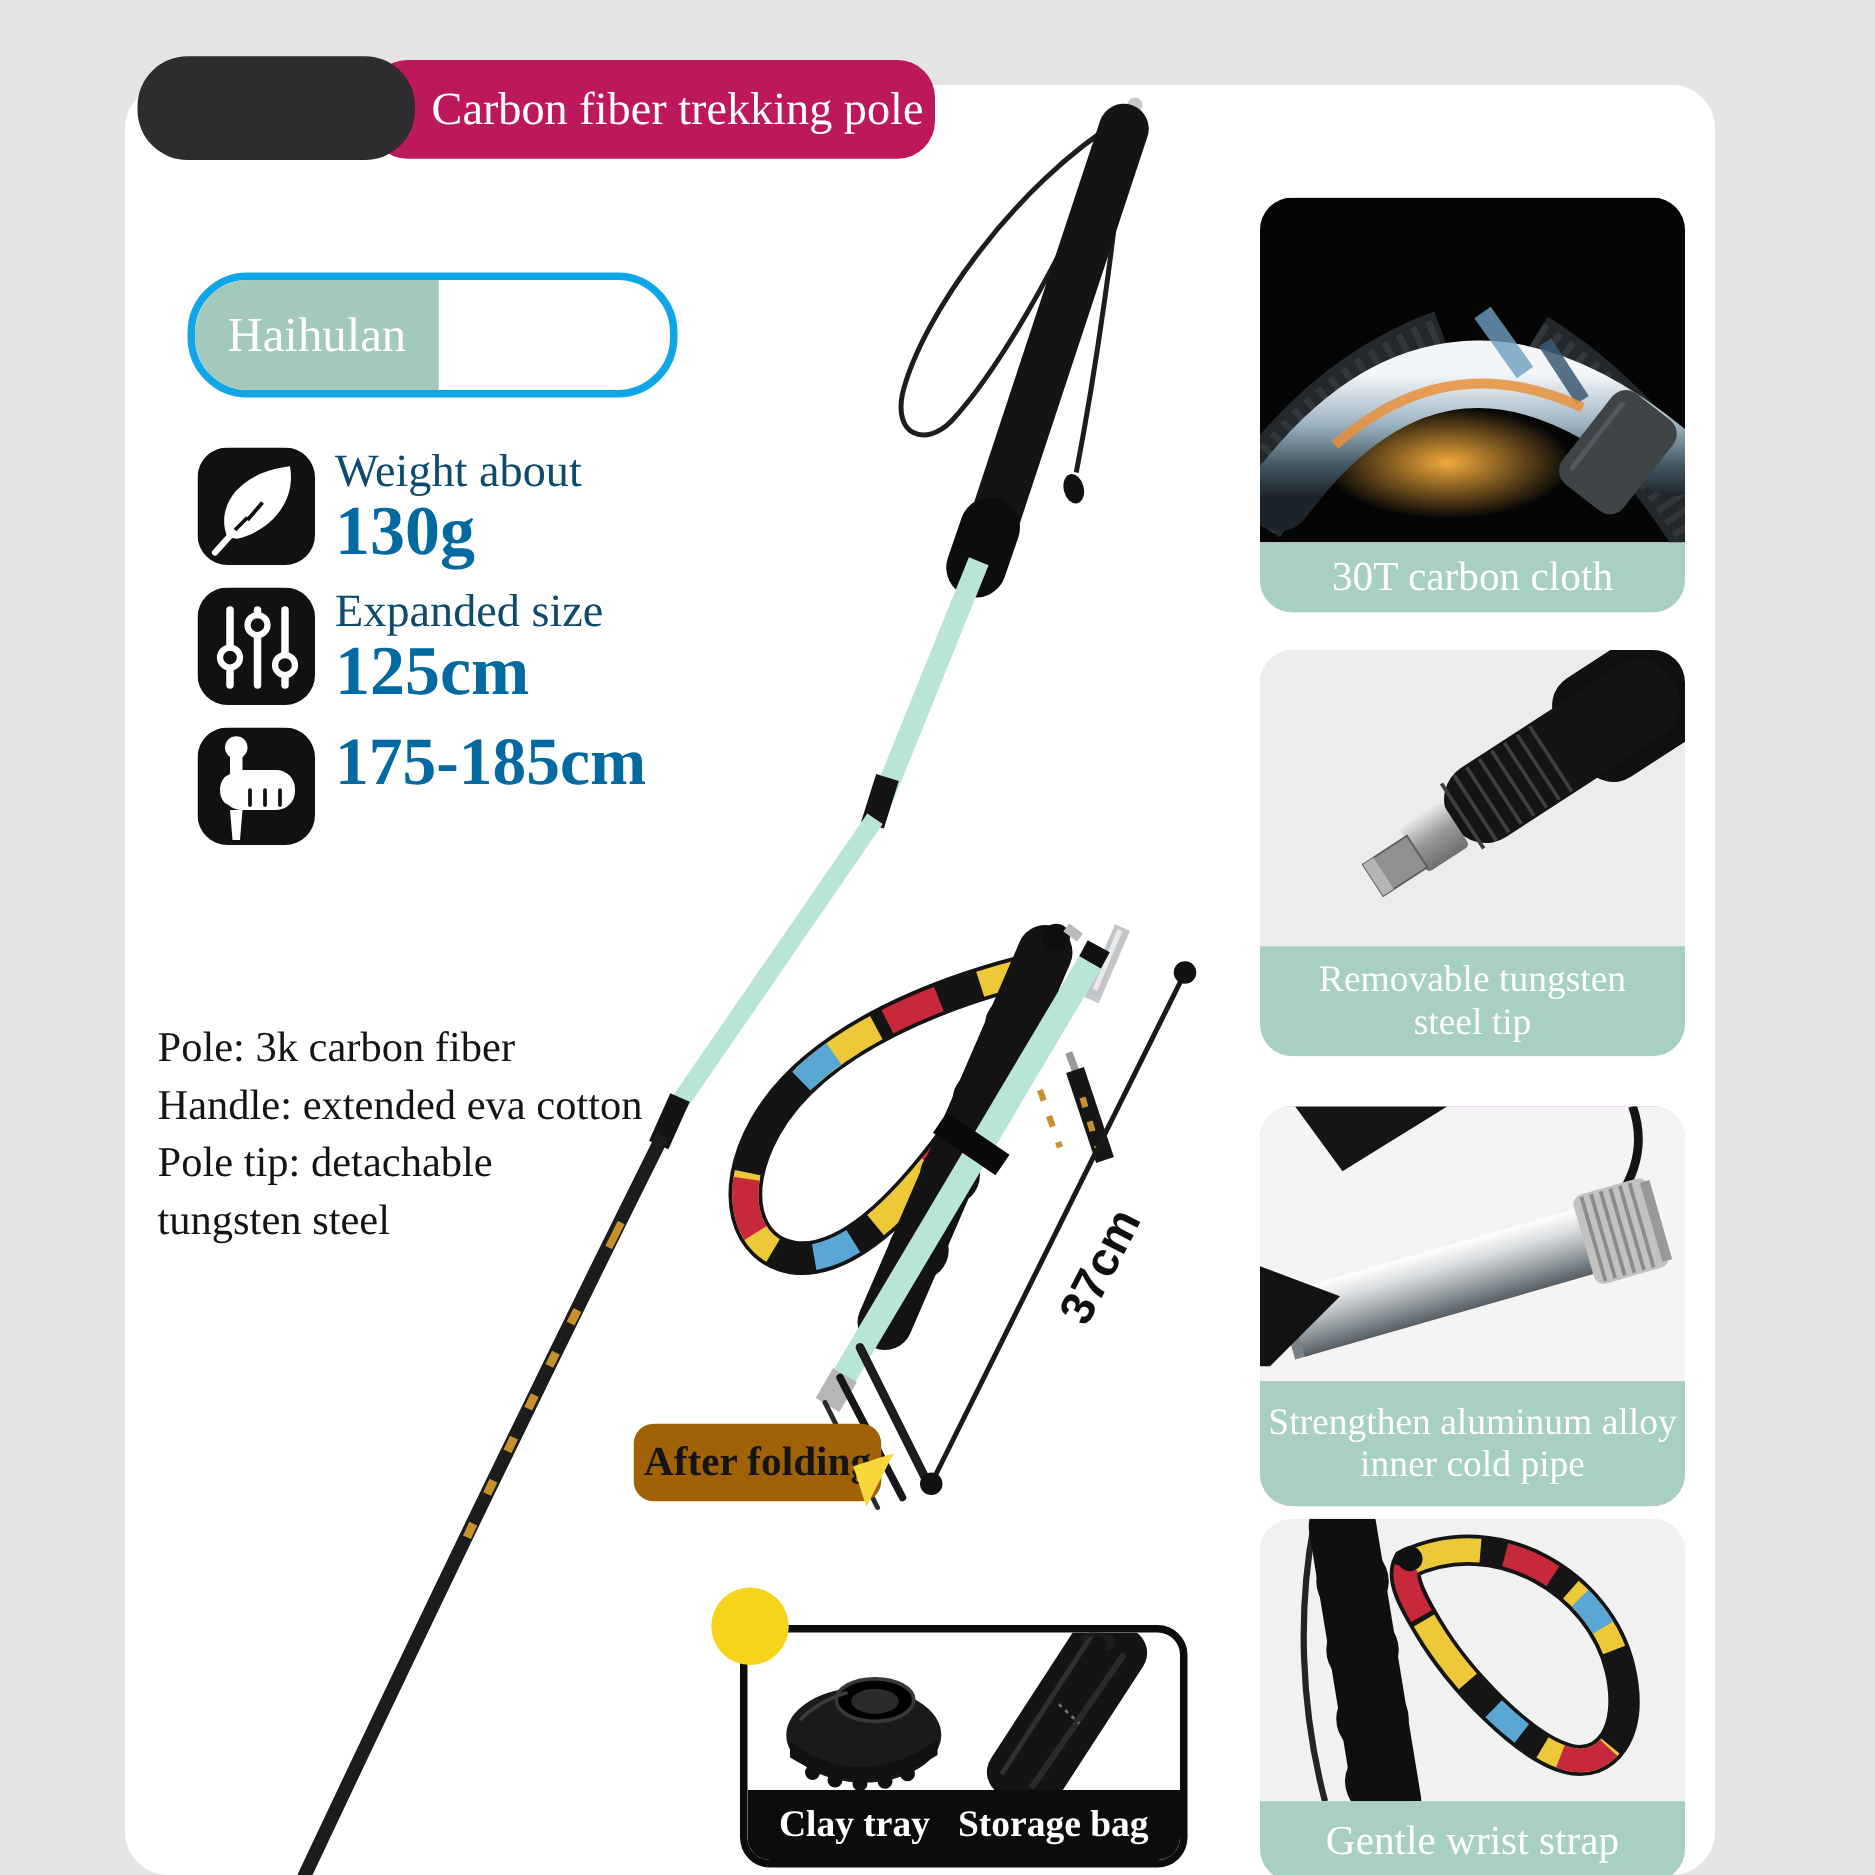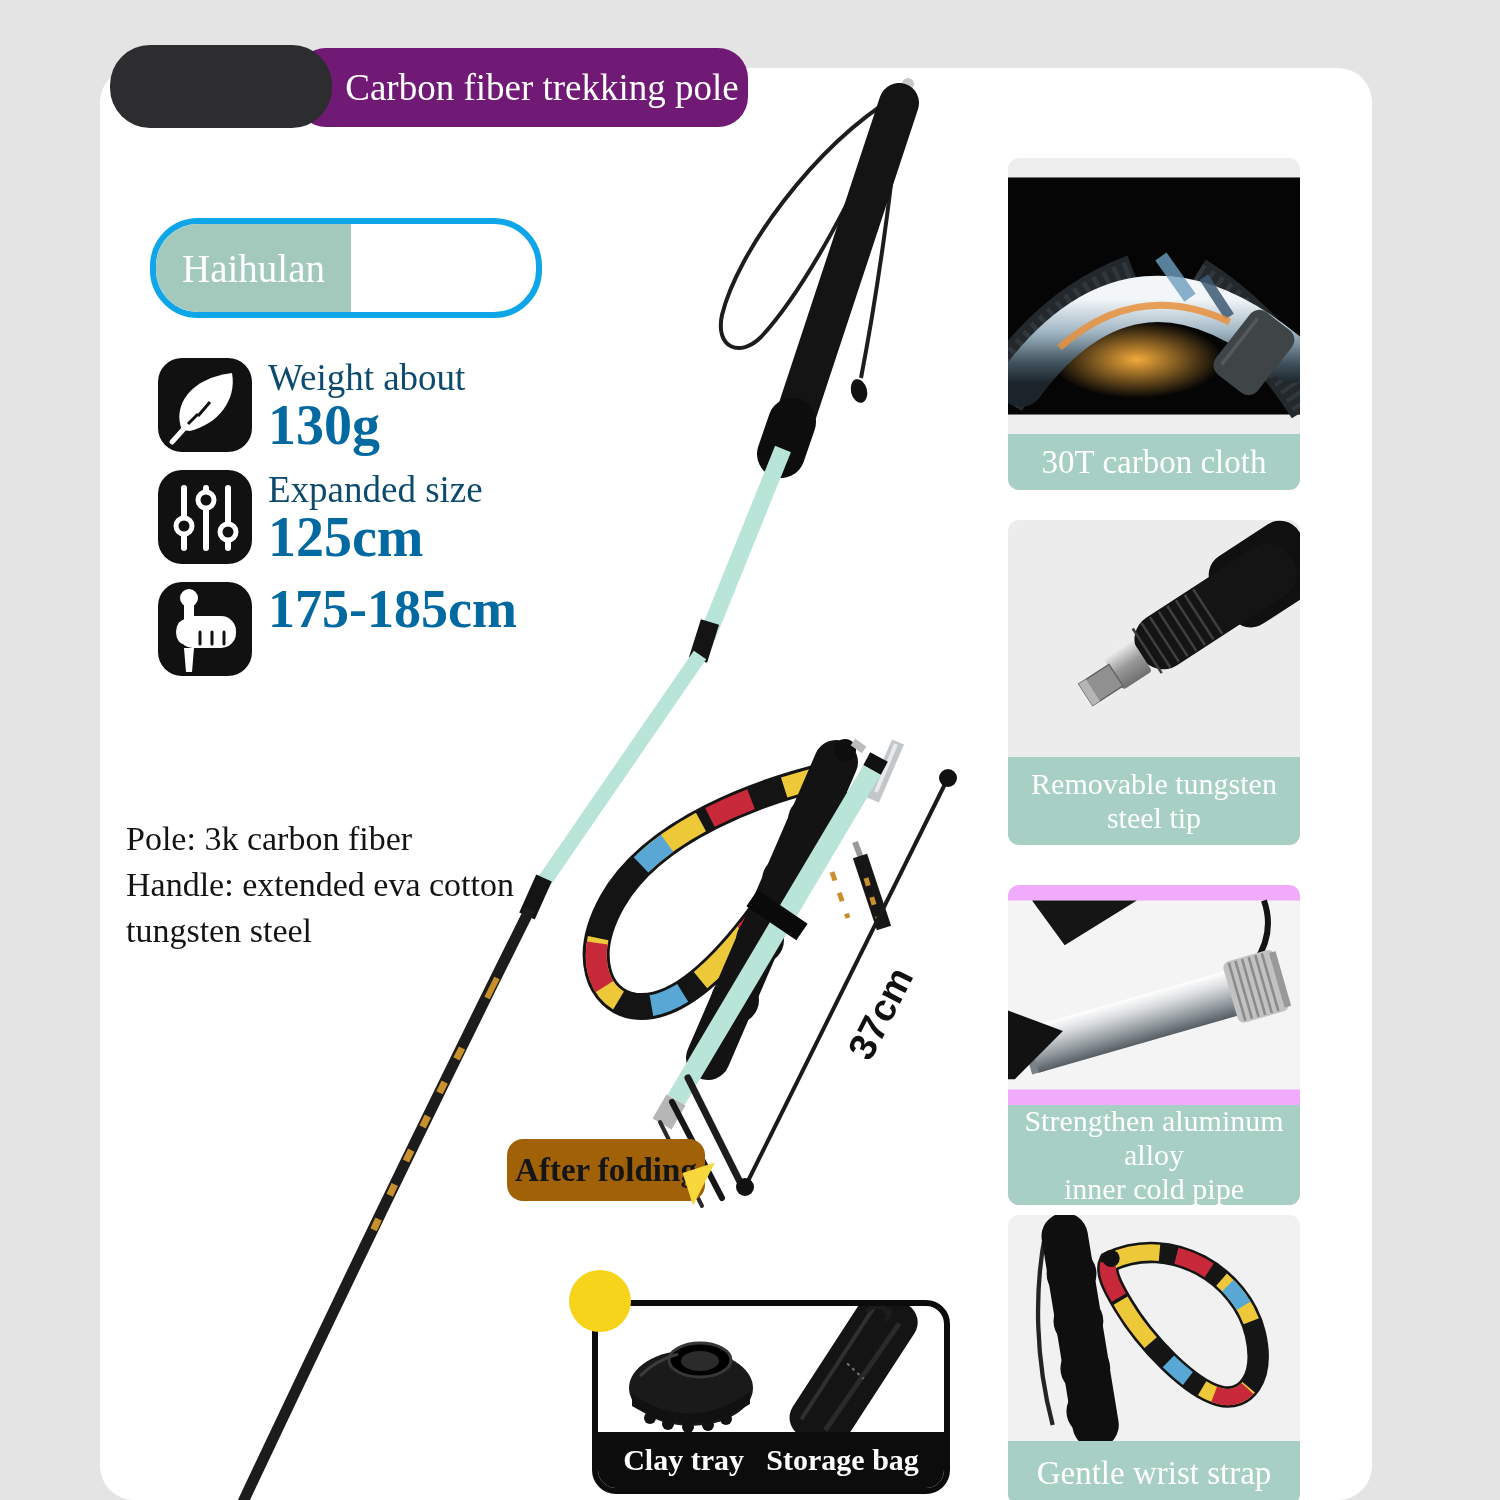--- a/index.html
+++ b/index.html
@@ -1,37 +1,37 @@
 <!DOCTYPE html>
 <html><head>
 <meta charset="utf-8">
 <style>
   html,body{margin:0;padding:0;}
   body{font-family:"Liberation Serif","DejaVu Serif",serif;}
   #canvas{position:relative;width:1500px;height:1500px;background:#e4e4e4;overflow:hidden;}
   .white-card{position:absolute;left:100px;top:68px;width:1272px;height:1432px;background:#ffffff;border-radius:34px;}
   
-  .banner-teal{position:absolute;left:296px;top:48px;width:452px;height:79px;background:#701a75;border-radius:30px;z-index:2;display:flex;align-items:center;justify-content:center;padding-left:40px;box-sizing:border-box;}
+  .banner-teal{position:absolute;left:296px;top:48px;width:452px;height:79px;background:#be185d;border-radius:30px;z-index:2;display:flex;align-items:center;justify-content:center;padding-left:40px;box-sizing:border-box;}
   .banner-teal .title{color:#fff;font-size:37px;white-space:nowrap;}
   .banner-dark{position:absolute;left:110px;top:45px;width:222px;height:83px;background:#2d2d2f;border-radius:40px;z-index:3;}
   .brand-pill{position:absolute;left:150px;top:218px;width:380px;height:88px;border:6px solid #0ea5e9;border-radius:48px;background:#fff;overflow:hidden;z-index:2;display:flex;}
   .brand-pill .pill-left{width:195px;height:100%;background:#a2c9bc;display:flex;align-items:center;justify-content:center;}
   .brand-pill .pill-left span{color:#fff;font-size:39px;}
   
   .spec-row{position:absolute;left:158px;display:flex;gap:16px;z-index:2;}
   .spec-icon{width:94px;height:94px;flex:0 0 auto;}
   .spec-texts{display:flex;flex-direction:column;}
   .spec-label{font-size:37px;line-height:1.02;color:#0c4a6e;margin-top:1px;white-space:nowrap;}
   .spec-value{font-size:56px;font-weight:bold;color:#0369a1;line-height:1.0;margin-top:0;white-space:nowrap;}
   #spec-2 .spec-value{font-size:54px;}
   
   .details{position:absolute;left:126px;top:816px;z-index:2;}
   .details div{font-size:34px;color:#141414;line-height:46px;}
   
-  .feature-card{position:absolute;left:1008px;width:292px;border-radius:11px;overflow:hidden;z-index:2;background:#eee;}
+  .feature-card{position:absolute;left:1008px;width:340px;border-radius:26px;overflow:hidden;z-index:2;background:#eee;}
   .feature-photo{width:100%;}
   .feature-caption{position:absolute;left:0;right:0;bottom:0;background:#a7cfc3;display:flex;flex-direction:column;align-items:center;justify-content:center;}
   .feature-caption span{color:#fff;text-align:center;}
   #card-1{top:158px;height:332px;} #card-1 .feature-caption{height:56px;} #card-1 .feature-caption span{font-size:33px;}
   #card-2{top:520px;height:325px;background:#ececec;} #card-2 .feature-caption{height:88px;} #card-2 .feature-caption span{font-size:30px;line-height:34px;}
   #card-3{top:885px;height:320px;background:#f0abfc;} #card-3 .feature-caption{height:100px;} #card-3 .feature-caption span{font-size:30px;line-height:34px;}
   #card-4{top:1215px;height:290px;background:#f1f1f1;} #card-4 .feature-caption{height:64px;} #card-4 .feature-caption span{font-size:33px;}
   
   .after-tag{position:absolute;left:507px;top:1139px;width:198px;height:62px;background:#a16207;border-radius:16px;z-index:3;display:flex;align-items:center;justify-content:center;}
   .after-tag span{font-size:33px;font-weight:bold;color:#151515;}
@@ -110,20 +110,21 @@
       <polygon points="26,66 36,66 34,90 28,90" fill="#fff"></polygon>
     </svg>
     <div class="spec-texts">
       <span class="spec-value">175-185cm</span>
     </div>
   </div>
 
   <div class="details">
     <div>Pole: 3k carbon fiber</div>
     <div>Handle: extended eva cotton</div>
+    <div>Pole tip: detachable</div>
     <div>tungsten steel</div>
   </div>
 
   <svg class="overlay-svg" width="1500" height="1500" viewBox="0 0 1500 1500">
 
     <g>
       <g fill="none" stroke="#1d1d1d" stroke-width="4">
         <path d="M 896 96 C 812 148, 737 253, 722 315 C 715 348, 740 358, 761 337 C 805 290, 862 182, 886 118"></path>
         <path d="M 899 100 C 894 180, 876 300, 861 378"></path>
       </g>

